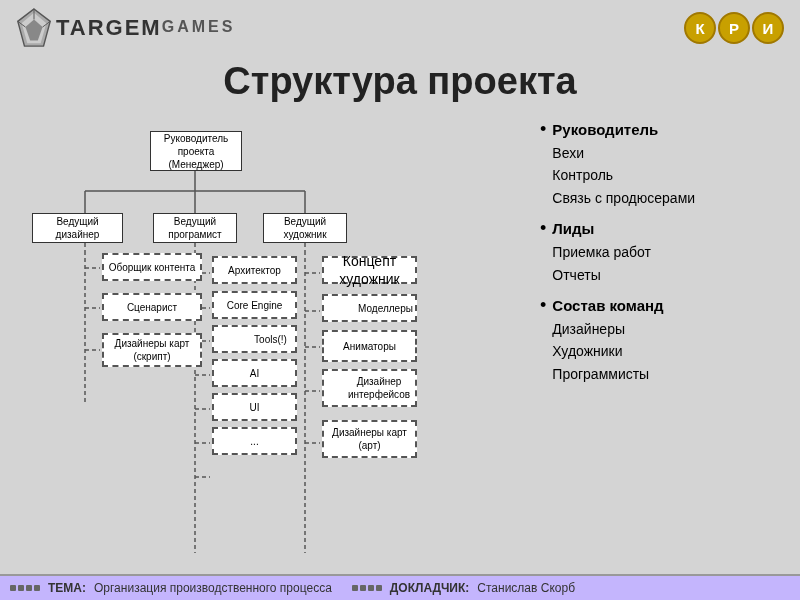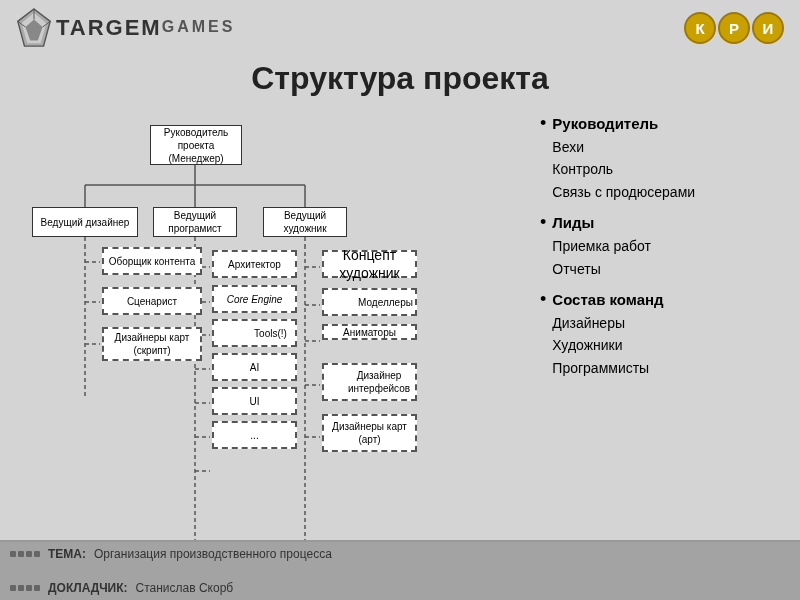--- a/index.html
+++ b/index.html
@@ -72,21 +72,21 @@
       border: 2px solid #333;
     }
 
     .kri-k { background: #c8a000; border-color: #a07800; }
     .kri-r { background: #c8a000; border-color: #a07800; }
     .kri-i { background: #c8a000; border-color: #a07800; }
 
     
     .page-title {
       text-align: center;
-      font-size: 32px;
+      font-size: 38px;
       font-weight: bold;
       color: #222;
       margin: 4px 0 10px 0;
       font-family: Arial, sans-serif;
     }
 
     
     .main-content {
       display: flex;
       padding: 0 10px;
@@ -153,27 +153,26 @@
       height: 100%;
       pointer-events: none;
     }
 
     
     .footer {
       position: absolute;
       bottom: 0;
       left: 0;
       right: 0;
-      background: #a3a3a3;
+      background: #c4b5fd;
       border-top: 2px solid #999;
       padding: 5px 10px;
       display: flex;
       gap: 20px;
       font-size: 12px;
-      flex-direction: column;
     }
 
     .footer-item {
       display: flex;
       gap: 8px;
       align-items: center;
     }
 
     .footer-dots {
       display: flex;
@@ -272,21 +271,21 @@
         <line x1="295" y1="278" x2="310" y2="278" stroke="#555" stroke-width="1.5" stroke-dasharray="4,3"></line>
         <line x1="295" y1="330" x2="310" y2="330" stroke="#555" stroke-width="1.5" stroke-dasharray="4,3"></line>
       </svg>
 
       <div class="org-box" style="left:140px; top:18px; width:92px; height:40px; font-size:10px; display:flex; align-items:center; justify-content:center;">
         <span style="white-space:pre-line; text-align:center;">Руководитель
 проекта
 (Менеджер)</span>
       </div>
 
-      <div class="org-box" style="left:22px; top:100px; width:106px; height:30px; display:flex; align-items:center; justify-content:center;">
+      <div class="org-box" style="left:22px; top:100px; width:91px; height:30px; display:flex; align-items:center; justify-content:center;">
         <span style="font-size:10px;">Ведущий дизайнер</span>
       </div>
 
       <div class="org-box-dashed" style="left:92px; top:140px; width:100px; height:28px; display:flex; align-items:center; justify-content:center;">
         <span style="font-size:10px;">Оборщик контента</span>
       </div>
       <div class="org-box-dashed" style="left:92px; top:180px; width:100px; height:28px; display:flex; align-items:center; justify-content:center;">
         <span style="font-size:10px;">Сценарист</span>
       </div>
       <div class="org-box-dashed" style="left:92px; top:220px; width:100px; height:34px; display:flex; align-items:center; justify-content:center;">
@@ -295,21 +294,21 @@
       </div>
 
       <div class="org-box" style="left:143px; top:100px; width:84px; height:30px; display:flex; align-items:center; justify-content:center;">
         <span style="font-size:10px; white-space:pre-line; text-align:center;">Ведущий
 програмист</span>
       </div>
 
       <div class="org-box-dashed" style="left:202px; top:143px; width:85px; height:28px; display:flex; align-items:center; justify-content:center;">
         <span style="font-size:10px;">Архитектор</span>
       </div>
-      <div class="org-box-dashed" style="left:202px; top:178px; width:85px; height:28px; display:flex; align-items:center; justify-content:center;font-style:italic;">
+      <div class="org-box-dashed" style="left:202px; top:178px; width:85px; height:28px; display:flex; align-items:center; justify-content:center;">
         <span style="font-size:10px;">Core Engine</span>
       </div>
       <div class="org-box-dashed" style="left:202px; top:212px; width:85px; height:28px; display:flex; align-items:center; justify-content:center;">
         <span style="font-size:10px;margin-left:32px;">Tools(!)</span>
       </div>
       <div class="org-box-dashed" style="left:202px; top:246px; width:85px; height:28px; display:flex; align-items:center; justify-content:center;">
         <span style="font-size:10px;">AI</span>
       </div>
       <div class="org-box-dashed" style="left:202px; top:280px; width:85px; height:28px; display:flex; align-items:center; justify-content:center;">
         <span style="font-size:10px;">UI</span>
@@ -322,21 +321,21 @@
         <span style="font-size:10px; white-space:pre-line; text-align:center;">Ведущий
 художник</span>
       </div>
 
       <div class="org-box-dashed" style="left:312px; top:143px; width:95px; height:28px; display:flex; align-items:center; justify-content:center;">
         <span style="font-size:14px;">Концепт художник</span>
       </div>
       <div class="org-box-dashed" style="left:312px; top:181px; width:95px; height:28px; display:flex; align-items:center; justify-content:center;">
         <span style="font-size:10px;padding-left:32px;">Моделлеры</span>
       </div>
-      <div class="org-box-dashed" style="left:312px; top:217px; width:95px; height:16px; display:flex; align-items:center; justify-content:center;">
+      <div class="org-box-dashed" style="left:312px; top:217px; width:95px; height:32px; display:flex; align-items:center; justify-content:center;">
         <span style="font-size:10px;">Аниматоры</span>
       </div>
       <div class="org-box-dashed" style="left:312px; top:256px; width:95px; height:38px; display:flex; align-items:center; justify-content:center;">
         <span style="font-size:10px; white-space:pre-line; text-align:center;margin-left:19px;">Дизайнер
 интерфейсов</span>
       </div>
       <div class="org-box-dashed" style="left:312px; top:307px; width:95px; height:38px; display:flex; align-items:center; justify-content:center;">
         <span style="font-size:10px; white-space:pre-line; text-align:center;">Дизайнеры карт
 (арт)</span>
       </div>

